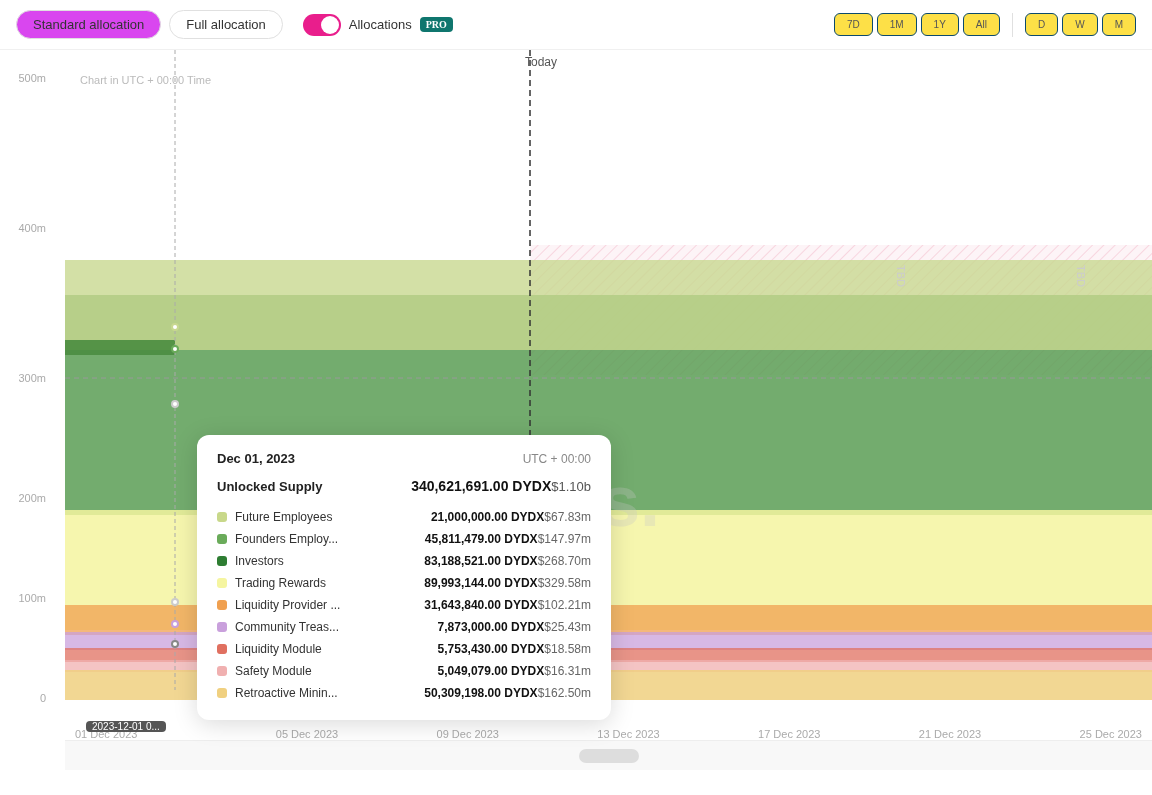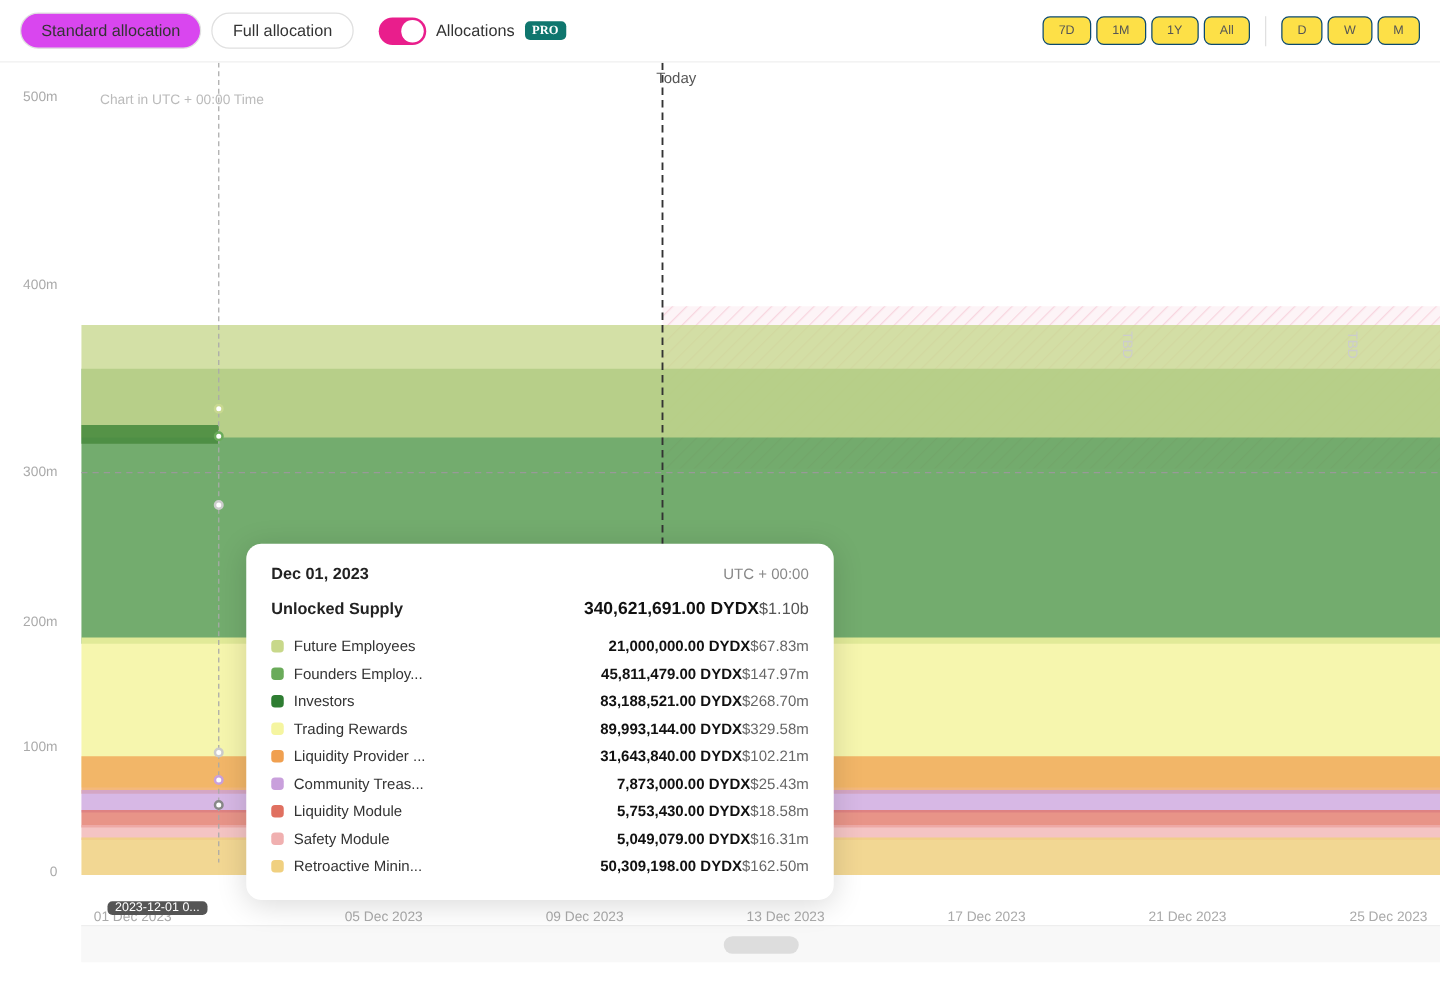--- a/index.html
+++ b/index.html
@@ -161,21 +161,21 @@
     .x-label {
       font-size: 11px;
       color: #aaa;
     }
 
     
     .tooltip {
       position: absolute;
       left: 197px;
       top: 385px;
-      width: 470px;
+      width: 414px;
       background: #fff;
       border-radius: 12px;
       box-shadow: 0 4px 24px rgba(0,0,0,0.15);
       z-index: 20;
       padding: 16px 20px;
     }
     .tooltip-header {
       display: flex;
       justify-content: space-between;
       align-items: center;

